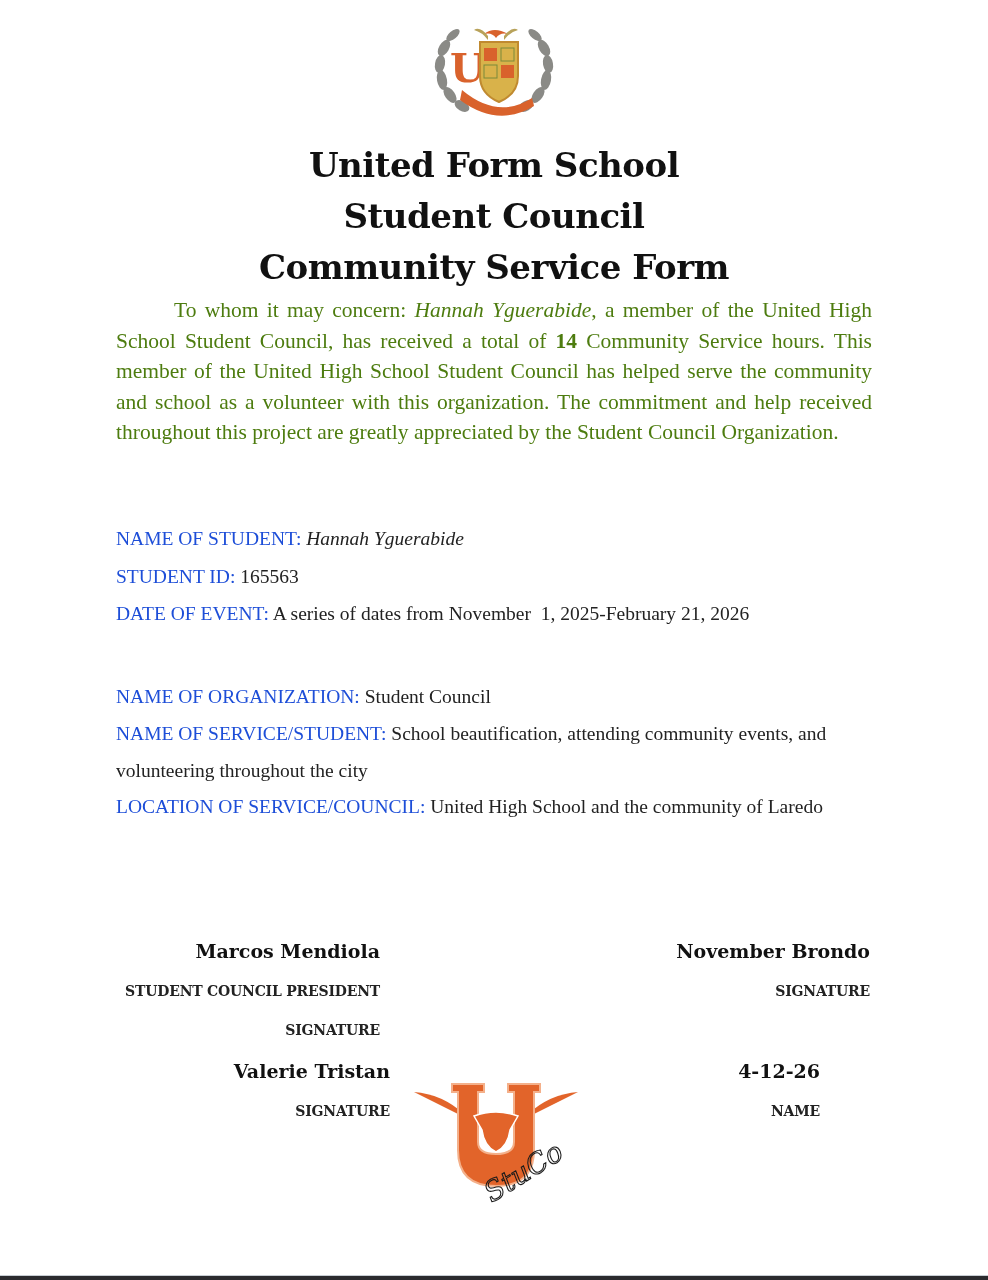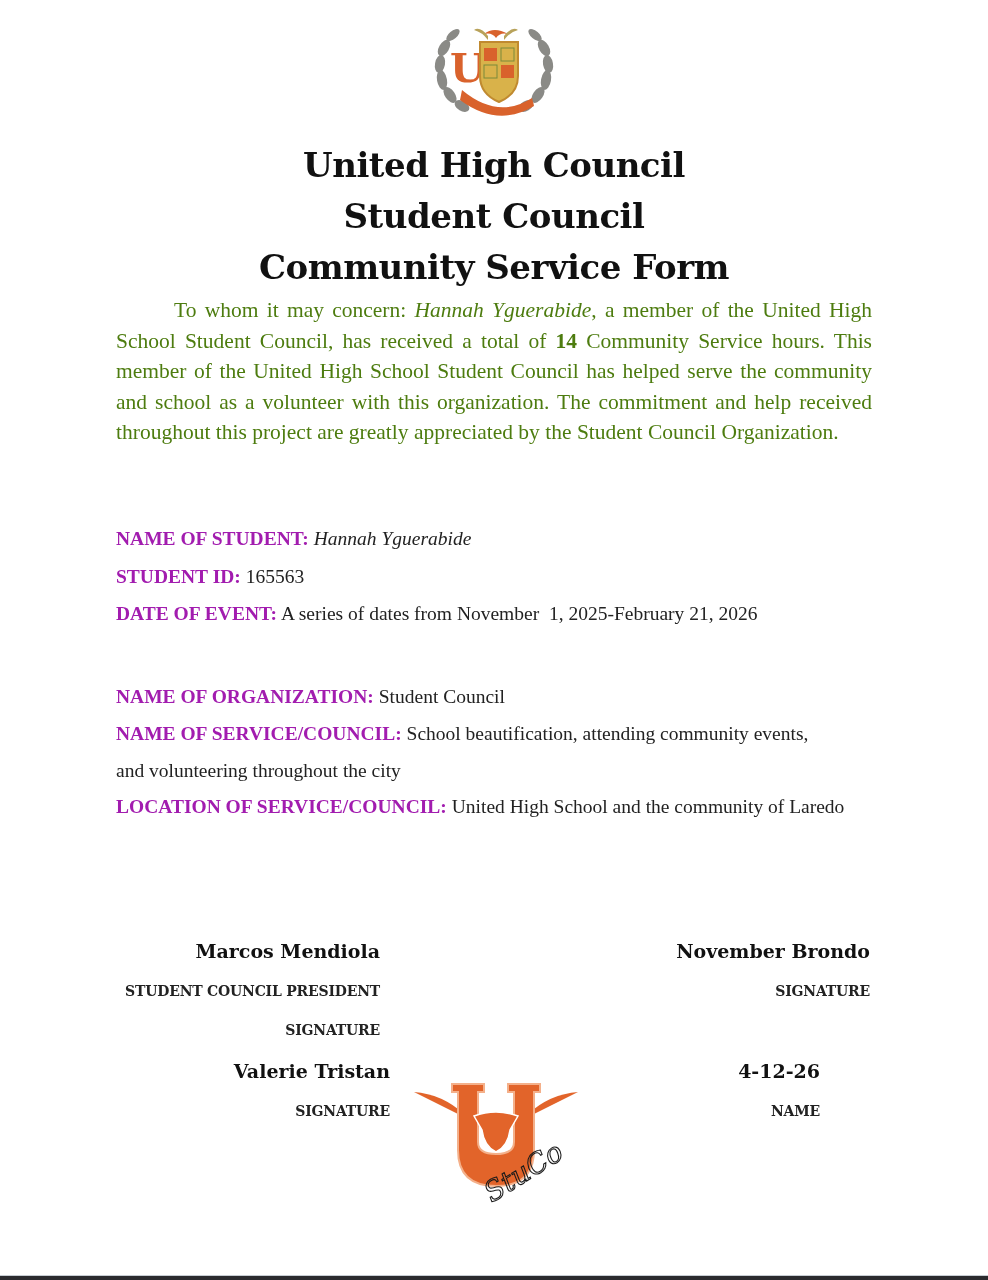--- a/index.html
+++ b/index.html
@@ -17,21 +17,21 @@
     .intro {
       position: absolute; left: 116px; top: 295px; width: 756px;
       font-family: "Liberation Serif", serif; font-size: 21.5px; line-height: 30.5px; text-align: justify;
       color: #4d7c0f;
     }
     .intro .indent { display: inline-block; width: 58px; }
     .field {
       position: absolute; left: 116px; width: 740px;
       font-family: "Liberation Serif", serif; font-size: 19.5px; line-height: 37px; color: #222;
     }
-    .field .lbl { font-weight: bold; color: #a21caf; margin-top: 24px; }
+    .field .lbl { font-weight: normal; color: #1d4ed8; margin-top: 24px; }
     .sig { position: absolute; text-align: right; font-family: "DejaVu Serif", serif; }
     .sig .nm { font-weight: bold; font-size: 19px; line-height: 26px; color: #111; }
     .sig .role { font-weight: bold; font-size: 14px; line-height: 23px; color: #222; letter-spacing: -0.2px; margin-top: 16px; }
     .logo { position: absolute; left: 412px; top: 1080px; width: 170px; height: 125px; }
     .bottom-bar { position: absolute; left: 0; top: 1275px; width: 988px; height: 5px; background: #2b2b2e; border-top: 1px solid #c8cdd3; }
   </style>
 </head>
 <body>
 
 <svg class="crest" viewBox="0 0 132 102">
@@ -60,41 +60,41 @@
   <path d="M52 22 L90 22 L90 56 Q90 74 71 82 Q52 74 52 56Z" fill="#d9b24a" stroke="#c08a30" stroke-width="2"></path>
   <rect x="56" y="28" width="13" height="13" fill="#d9622c"></rect>
   <rect x="73" y="28" width="13" height="13" fill="#d9b24a" stroke="#7a8a3a"></rect>
   <rect x="56" y="45" width="13" height="13" fill="#d9b24a" stroke="#7a8a3a"></rect>
   <rect x="73" y="45" width="13" height="13" fill="#d9622c"></rect>
 
   <path d="M34 70 Q70 100 104 78 L106 86 Q70 108 32 80Z" fill="#d9622c"></path>
 </svg>
 
 <div class="title">
-  <div>United High Council</div>
+  <div>United Form School</div>
   <div>Student Council</div>
   <div>Community Service Form</div>
 </div>
 
 <div class="intro"><span class="indent"></span><span>To whom it may concern: </span><i>Hannah Yguerabide</i><span>, a member of the United High School Student Council, has received a total of </span><b>14</b><span> Community Service hours. This member of the United High School Student Council has helped serve the community and school as a volunteer with this organization. The commitment and help received throughout this project are greatly appreciated by the Student Council Organization.</span></div>
 
 <div class="field" style="top:520px;">
   <span class="lbl">NAME OF STUDENT:</span> <i>Hannah Yguerabide</i>
 </div>
 <div class="field" style="top:558px;">
   <span class="lbl">STUDENT ID:</span> <span>165563</span>
 </div>
 <div class="field" style="top:595px;">
   <span class="lbl">DATE OF EVENT:</span> <span style="white-space:pre">A series of dates from November  1, 2025-February 21, 2026</span>
 </div>
 <div class="field" style="top:678px;">
   <span class="lbl">NAME OF ORGANIZATION:</span> <span>Student Council</span>
 </div>
 <div class="field" style="top:715px; width:720px;">
-  <span class="lbl">NAME OF SERVICE/COUNCIL:</span> <span>School beautification, attending community events, and volunteering throughout the city</span>
+  <span class="lbl">NAME OF SERVICE/STUDENT:</span> <span>School beautification, attending community events, and volunteering throughout the city</span>
 </div>
 <div class="field" style="top:788px; width:740px;">
   <span class="lbl">LOCATION OF SERVICE/COUNCIL:</span> <span>United High School and the community of Laredo</span>
 </div>
 
 <div class="sig" style="left:100px; top:938px; width:280px;">
   <div class="nm" style="margin-left:-30px;">Marcos Mendiola</div>
   <div class="role">STUDENT COUNCIL PRESIDENT</div>
   <div class="role">SIGNATURE</div>
 </div>

